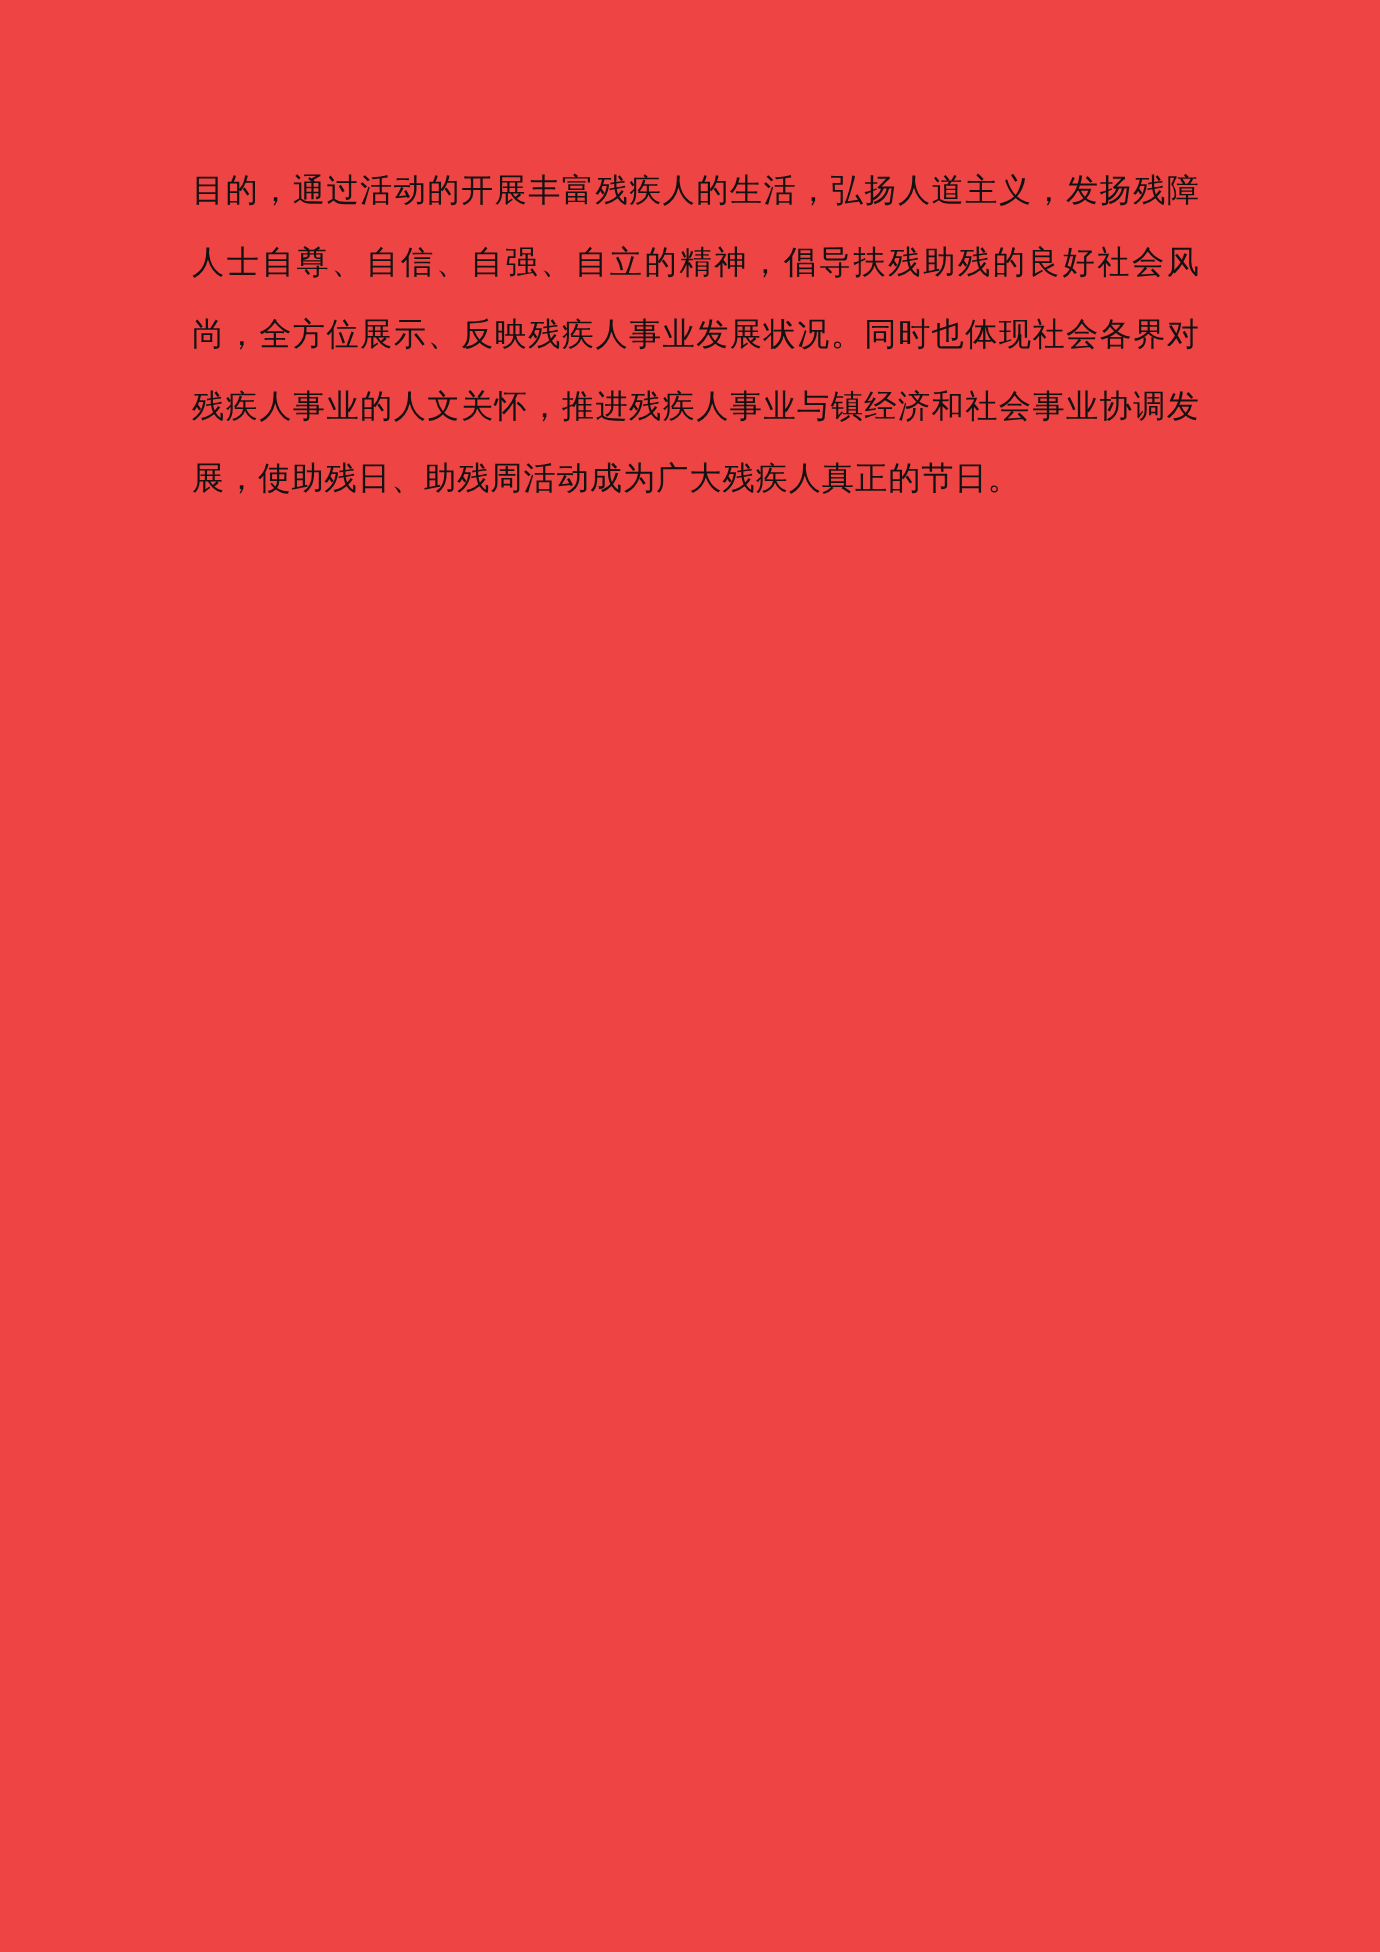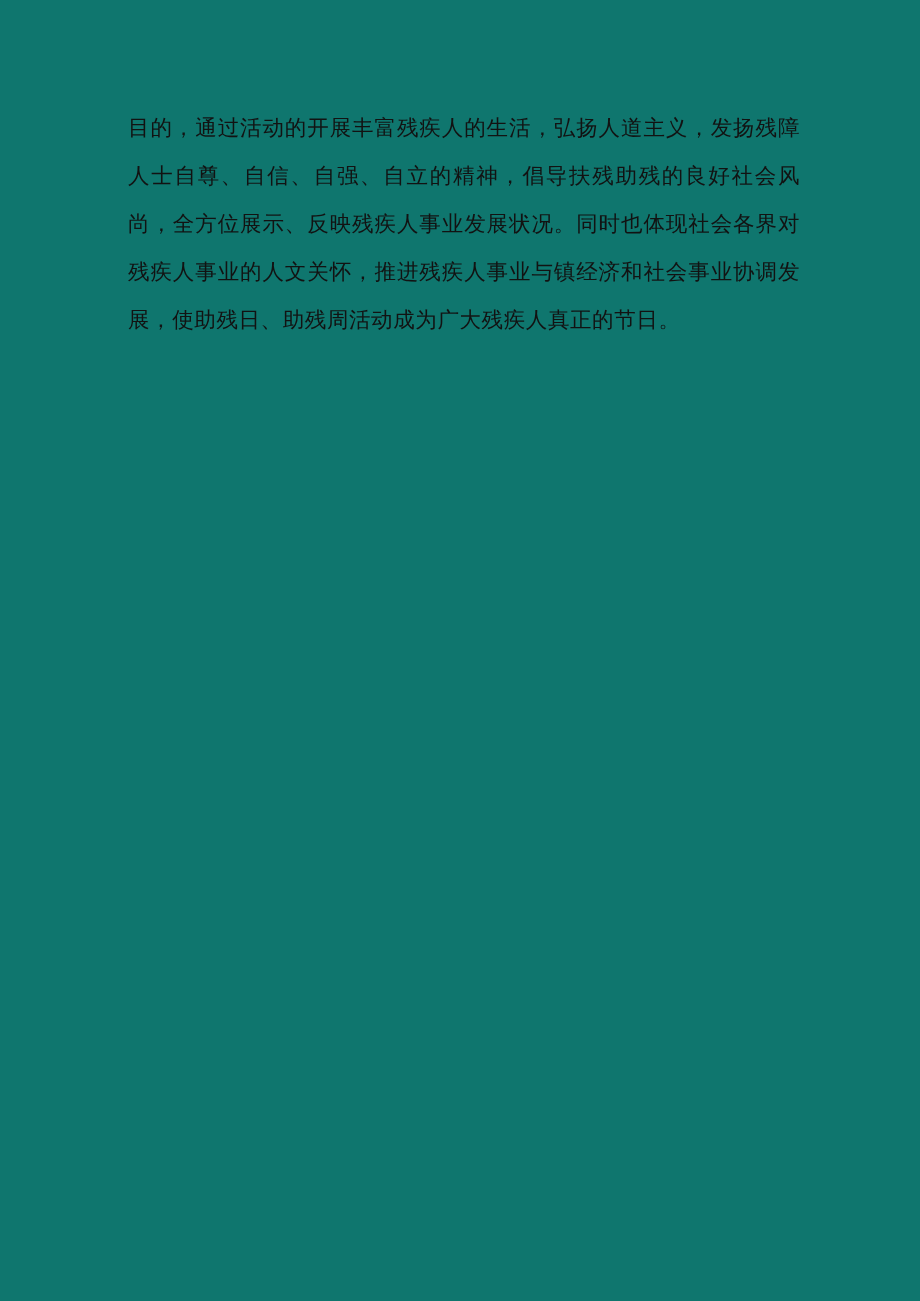--- a/index.html
+++ b/index.html
@@ -11,21 +11,21 @@
     width: 920px;
     height: 1301px;
     font-family: "DejaVu Sans", sans-serif;
     color: #1a1a1a;
     overflow: hidden;
   }
   .page {
     position: relative;
     width: 920px;
     height: 1301px;
-    background: #0f766e;
+    background: #ef4444;
     box-sizing: border-box;
   }
   .doc-body {
     position: absolute;
     left: 128px;
     top: 104px;
     width: 672px;
   }
   .para {
     margin: 0;

